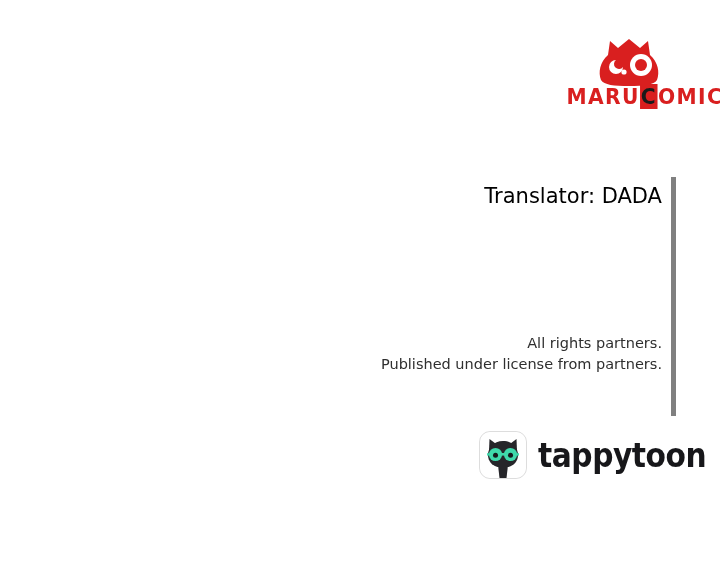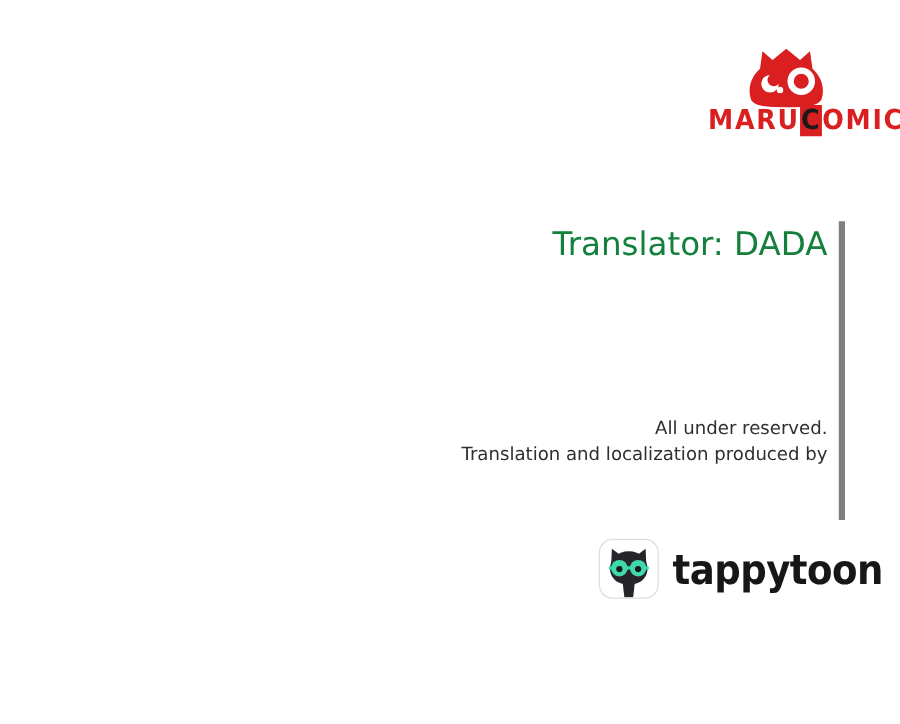--- a/index.html
+++ b/index.html
@@ -60,23 +60,23 @@
   #credits {
     position: absolute;
     left: 250px;
     top: 176px;
     width: 412px;
     text-align: right;
   }
   #credits .credit-line {
     font-family: "DejaVu Sans", sans-serif;
     font-weight: 400;
-    font-size: 26px;
+    font-size: 21px;
     line-height: 40px;
-    color: #15803d;
+    color: #000000;
     white-space: nowrap;
   }
 
   
   #rights {
     position: absolute;
     left: 250px;
     top: 333px;
     width: 412px;
     text-align: right;
@@ -164,22 +164,22 @@
     <span class="w-maru">MARU</span><span class="w-c">C</span><span class="w-omics">OMICS</span>
   </div>
 
 </div>
 
 <div id="credits">
   <div class="credit-line">Translator: DADA</div>
 </div>
 
 <div id="rights">
-  <div class="rights-line">All under reserved.</div>
-  <div class="rights-line">Translation and localization produced by</div>
+  <div class="rights-line">All rights partners.</div>
+  <div class="rights-line">Published under license from partners.</div>
 </div>
 
 <div id="accent-rule"></div>
 
 <div id="tappytoon">
 
   <div class="tt-icon">
     <svg viewBox="0 0 46 46" width="46" height="46" aria-hidden="true">
       <rect x="0" y="0" width="46" height="46" rx="11" fill="#ffffff"></rect>
 

